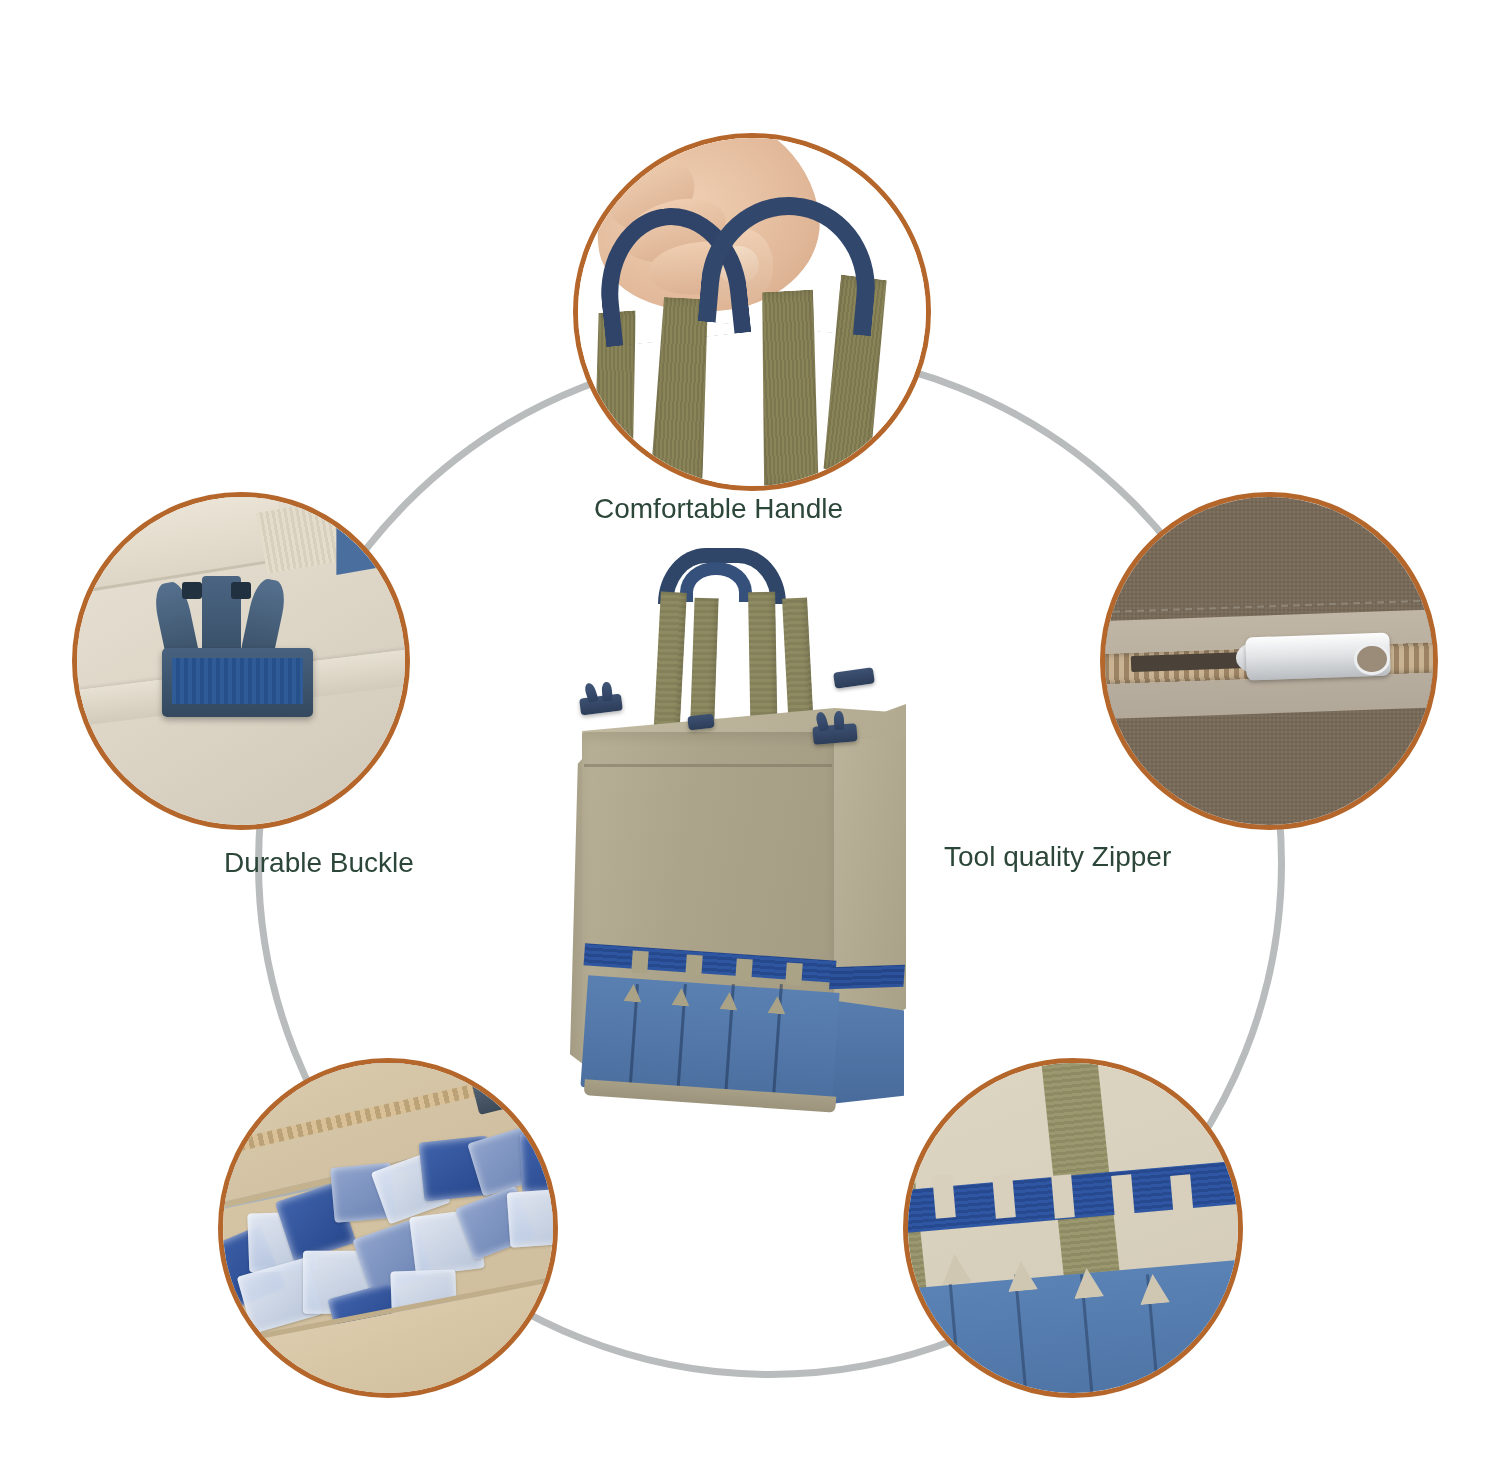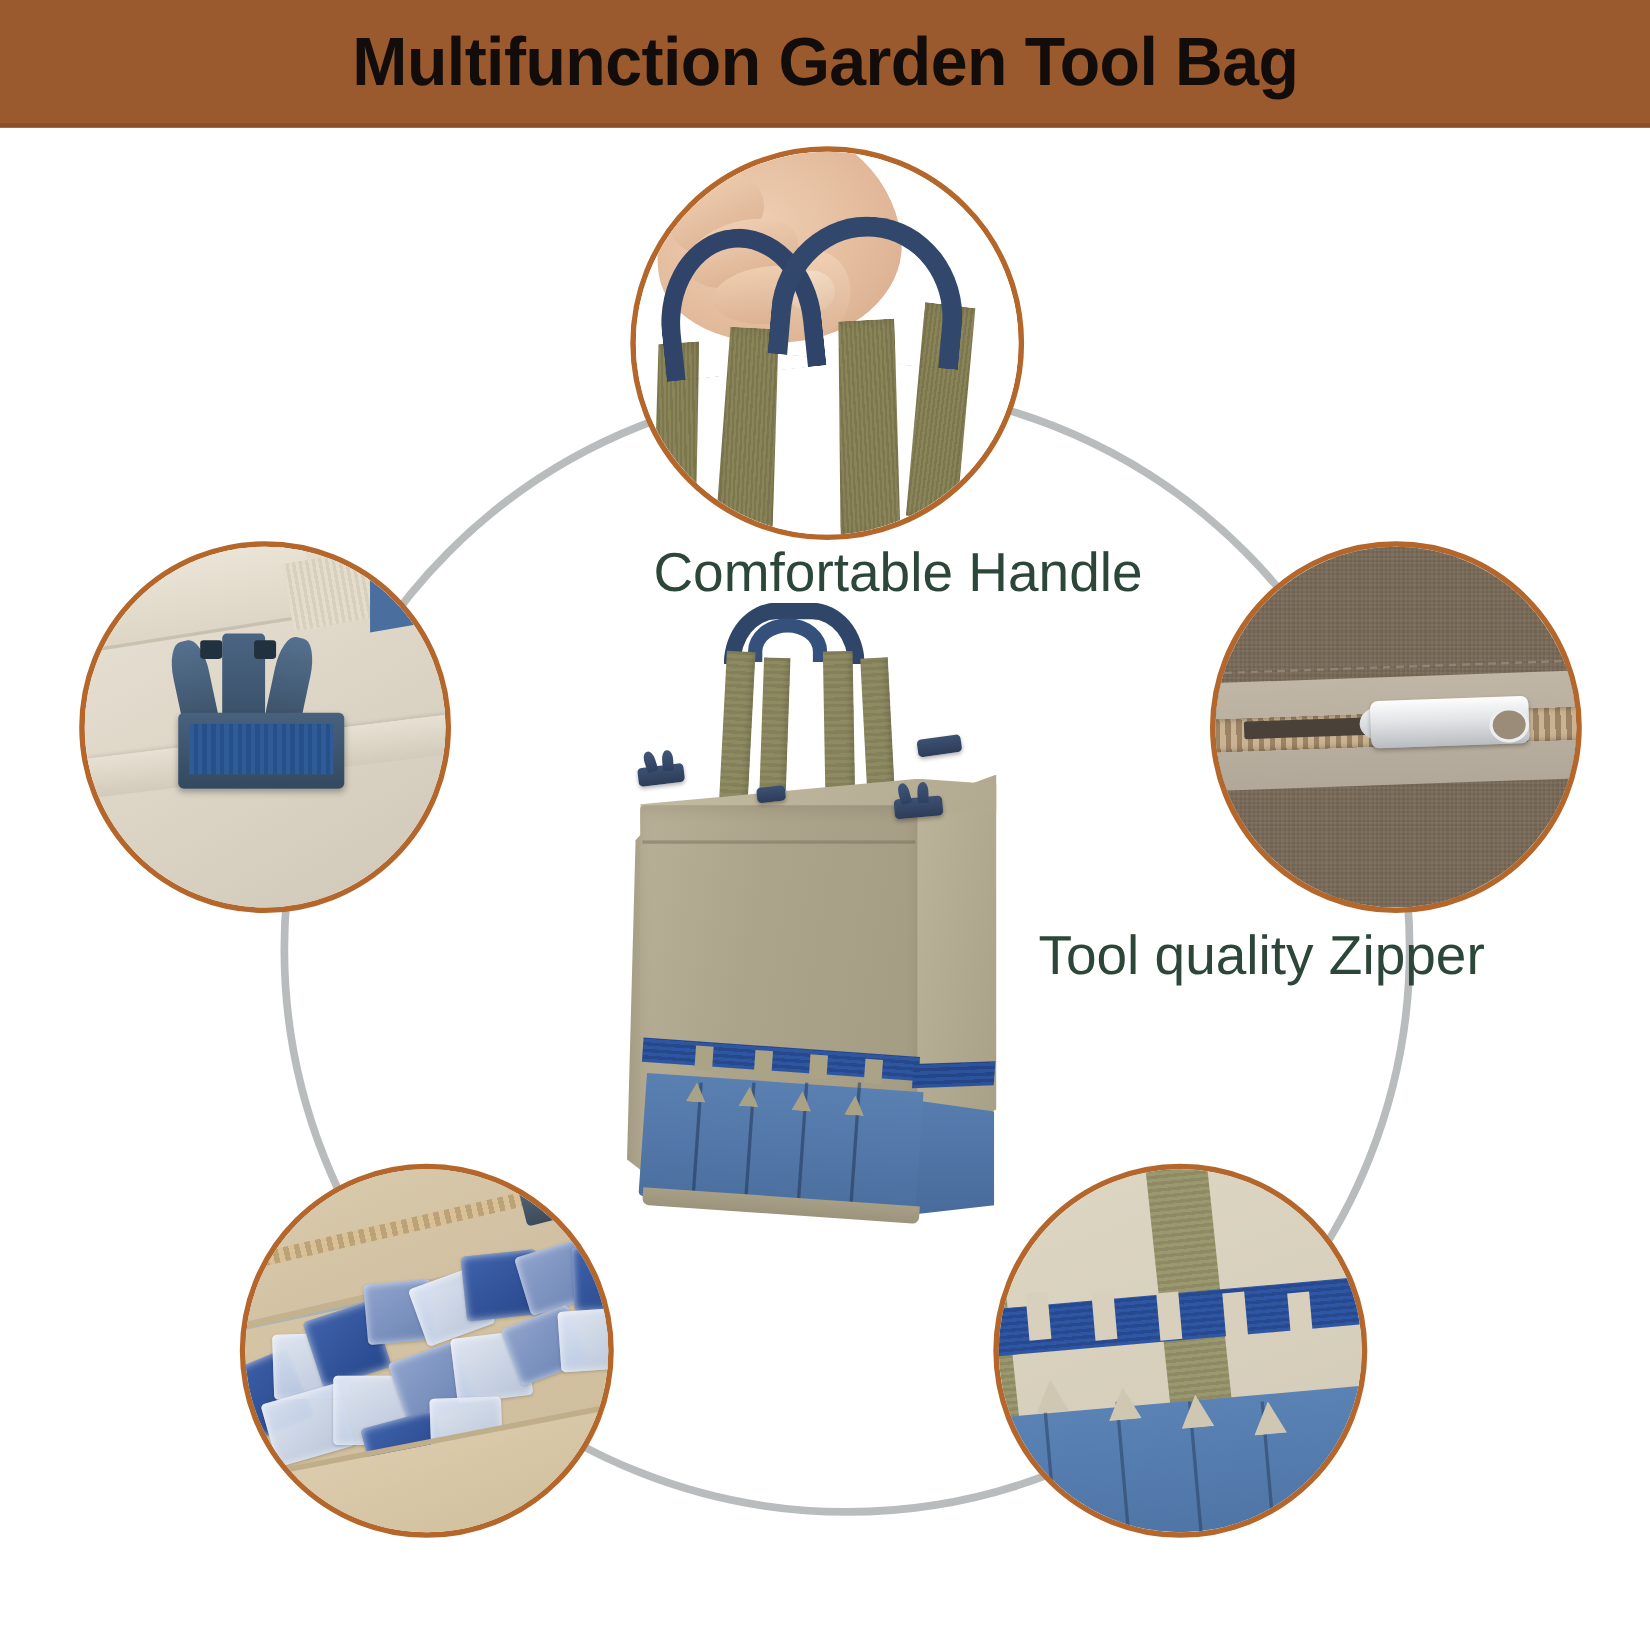--- a/index.html
+++ b/index.html
@@ -54,21 +54,21 @@
   .c-handle{left:573px;top:133px;width:358px;height:358px;}
   .c-buckle{left:72px;top:492px;width:338px;height:338px;}
   .c-zipper{left:1100px;top:492px;width:338px;height:338px;}
   .c-cooler{left:218px;top:1058px;width:340px;height:340px;}
   .c-pockets{left:903px;top:1058px;width:340px;height:340px;}
 
   
   .caption{
     position:absolute;z-index:6;
     color:#2c4739;
-    font-size:50px;
+    font-size:28px;
     white-space:nowrap;
     line-height:1;
   }
   .cap-handle{left:594px;top:495px;}
   .cap-buckle{left:224px;top:849px;}
   .cap-zipper{left:944px;top:843px;}
   .cap-cooler{left:219px;top:1413px;}
   .cap-pockets{left:861px;top:1412px;}
 
   
@@ -416,23 +416,20 @@
     background:linear-gradient(180deg,#a79f86,#9b937b);
     transform:rotate(4deg);
     border-radius:0 0 6px 6px;
   }
 </style>
 </head>
 <body>
 
 <div class="stage">
 
-  <div class="banner">
-    <div class="banner-title">Multifunction Garden Tool Bag</div>
-  </div>
 
   <div class="ring"></div>
 
   <div class="product">
     <div class="pr pad-handle"></div>
     <div class="pr pad-inner"></div>
 
     <div class="pr strap st1"></div>
     <div class="pr strap st2"></div>
     <div class="pr strap st3"></div>
@@ -499,20 +496,21 @@
       <div class="seam"></div>
       <div class="prong p1"></div>
       <div class="prong p2"></div>
       <div class="tongue"></div>
       <div class="slot s1"></div>
       <div class="slot s2"></div>
       <div class="buckle-body"></div>
       <div class="buckle-web"></div>
     </div>
   </div>
+  <div class="caption cap-buckle">Durable Buckle</div>
 
   <div class="inset c-zipper">
     <div class="scene zs">
       <div class="band"></div>
       <div class="stitch"></div>
       <div class="teeth"></div>
       <div class="gap"></div>
       <div class="slider"></div>
       <div class="pull"></div>
       <div class="pull-hole"></div>

